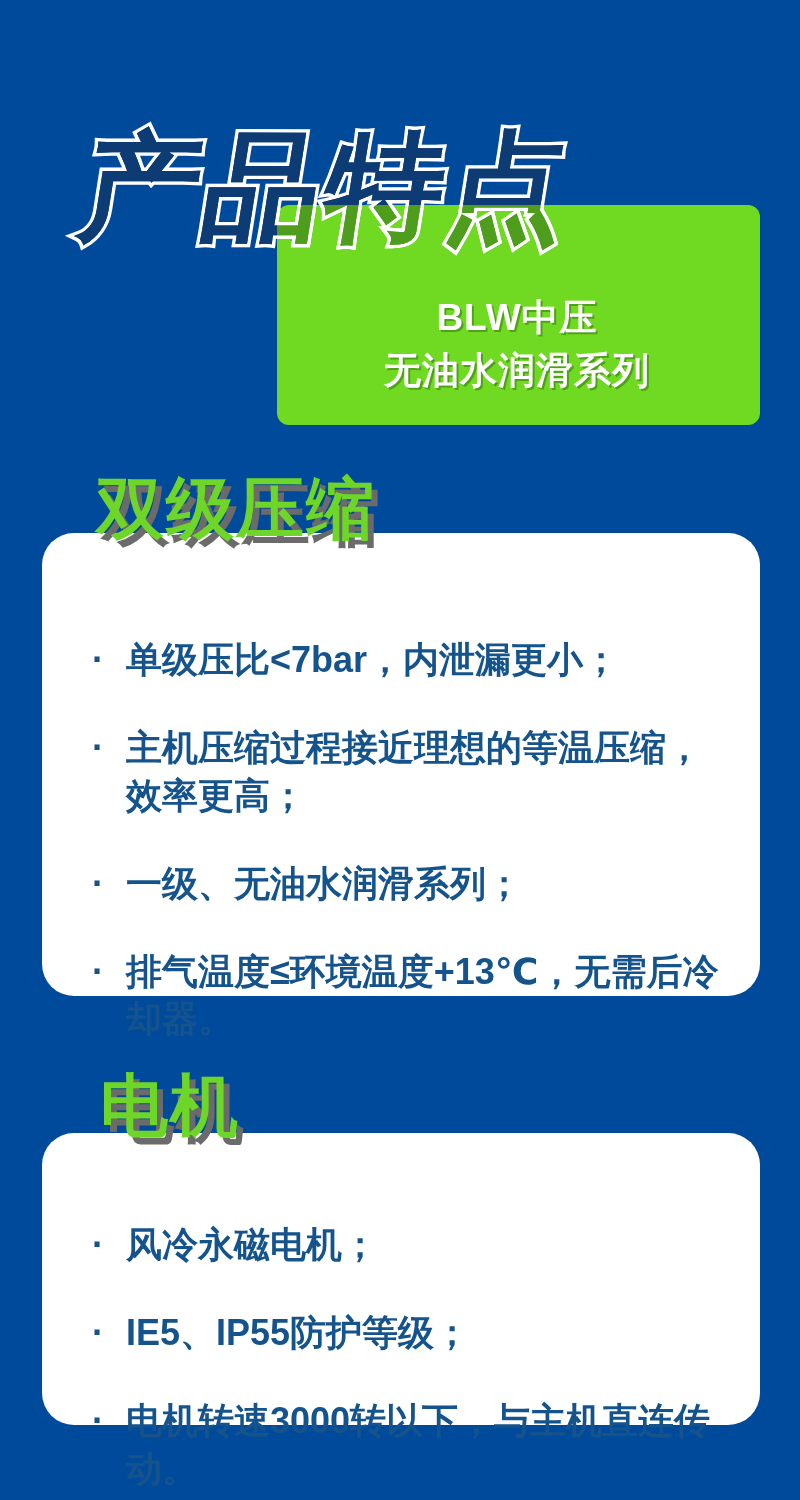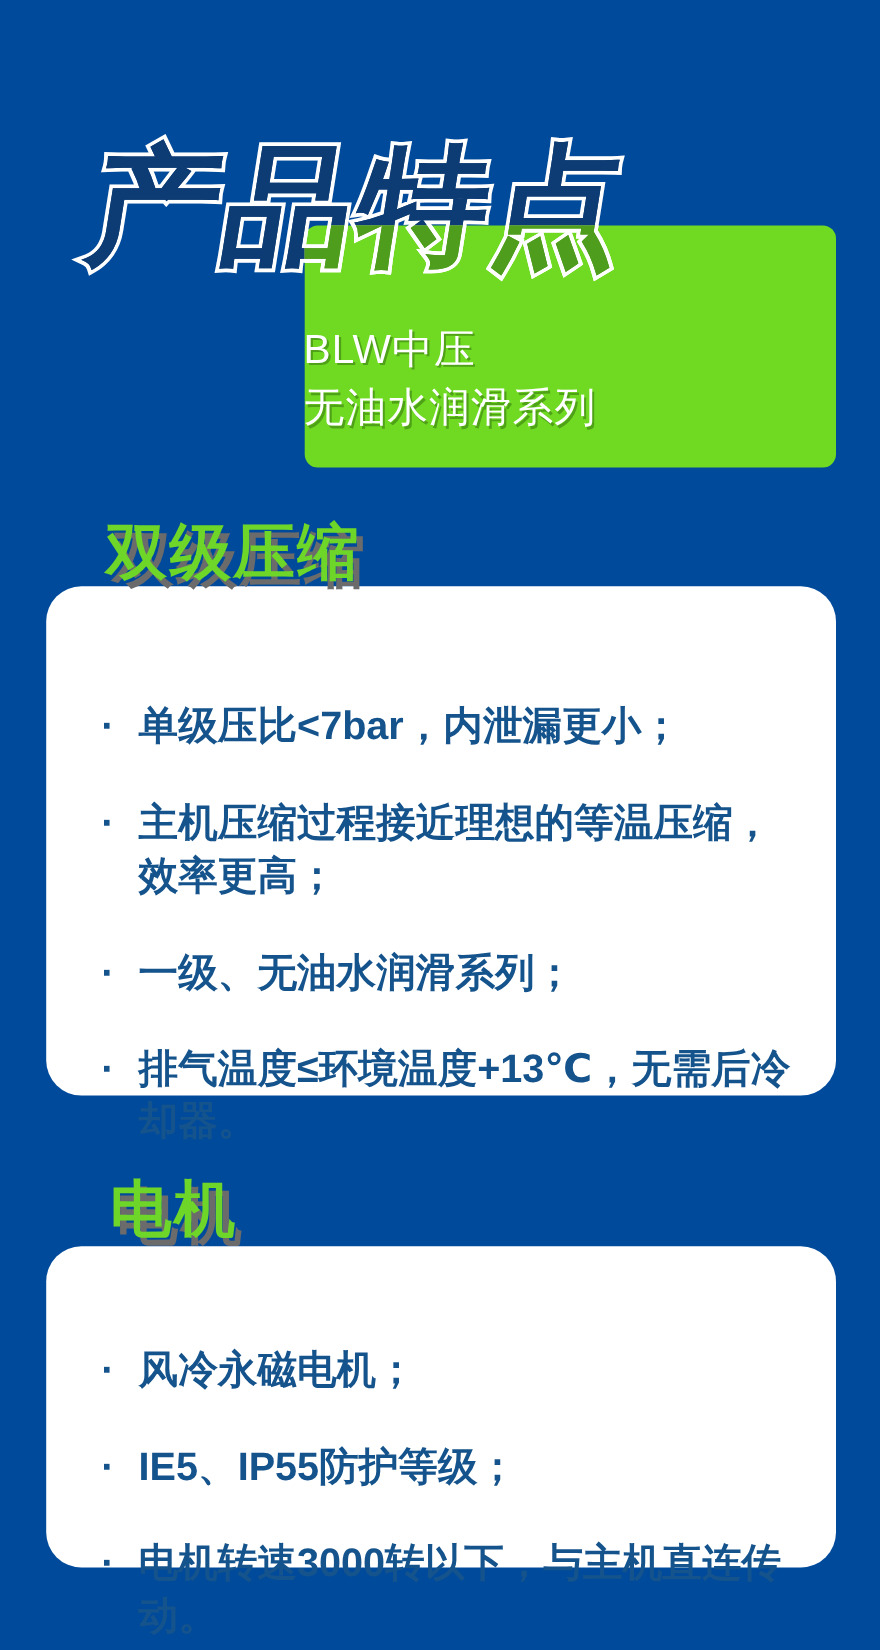--- a/index.html
+++ b/index.html
@@ -38,29 +38,29 @@
     left: 277px;
     top: 205px;
     width: 483px;
     height: 220px;
     background: #6FDA21;
     border-radius: 12px;
   }
 
   .subtitle {
     position: absolute;
-    left: 276px;
+    left: 291px;
     top: 292px;
     width: 470px;
-    text-align: left;
+    text-align: center;
     padding-right: 18px;
     box-sizing: border-box;
     color: #FFFFFF;
     font-size: 37px;
-    font-weight: 400;
+    font-weight: 700;
     line-height: 1.42;
     letter-spacing: 1px;
     text-shadow: 2px 2px 0 rgba(40,90,10,0.45);
   }
   .subtitle .line {
     display: block;
     white-space: nowrap;
   }
 
   
@@ -110,21 +110,21 @@
     -webkit-text-stroke: 7px #FFFFFF;
     paint-order: stroke fill;
   }
   .title-over-fill {
     color: #4E9D1C;
   }
 
   
   .section-heading {
     position: absolute;
-    font-size: 56px;
+    font-size: 68px;
     font-weight: 900;
     color: #6DD628;
     letter-spacing: 2px;
     line-height: 1;
     white-space: nowrap;
     text-shadow: 6px 7px 0 #6B6B6B;
     z-index: 5;
     font-family: "DejaVu Sans", "Liberation Sans", sans-serif;
   }
   #heading-1 { left: 96px; top: 475px; }

